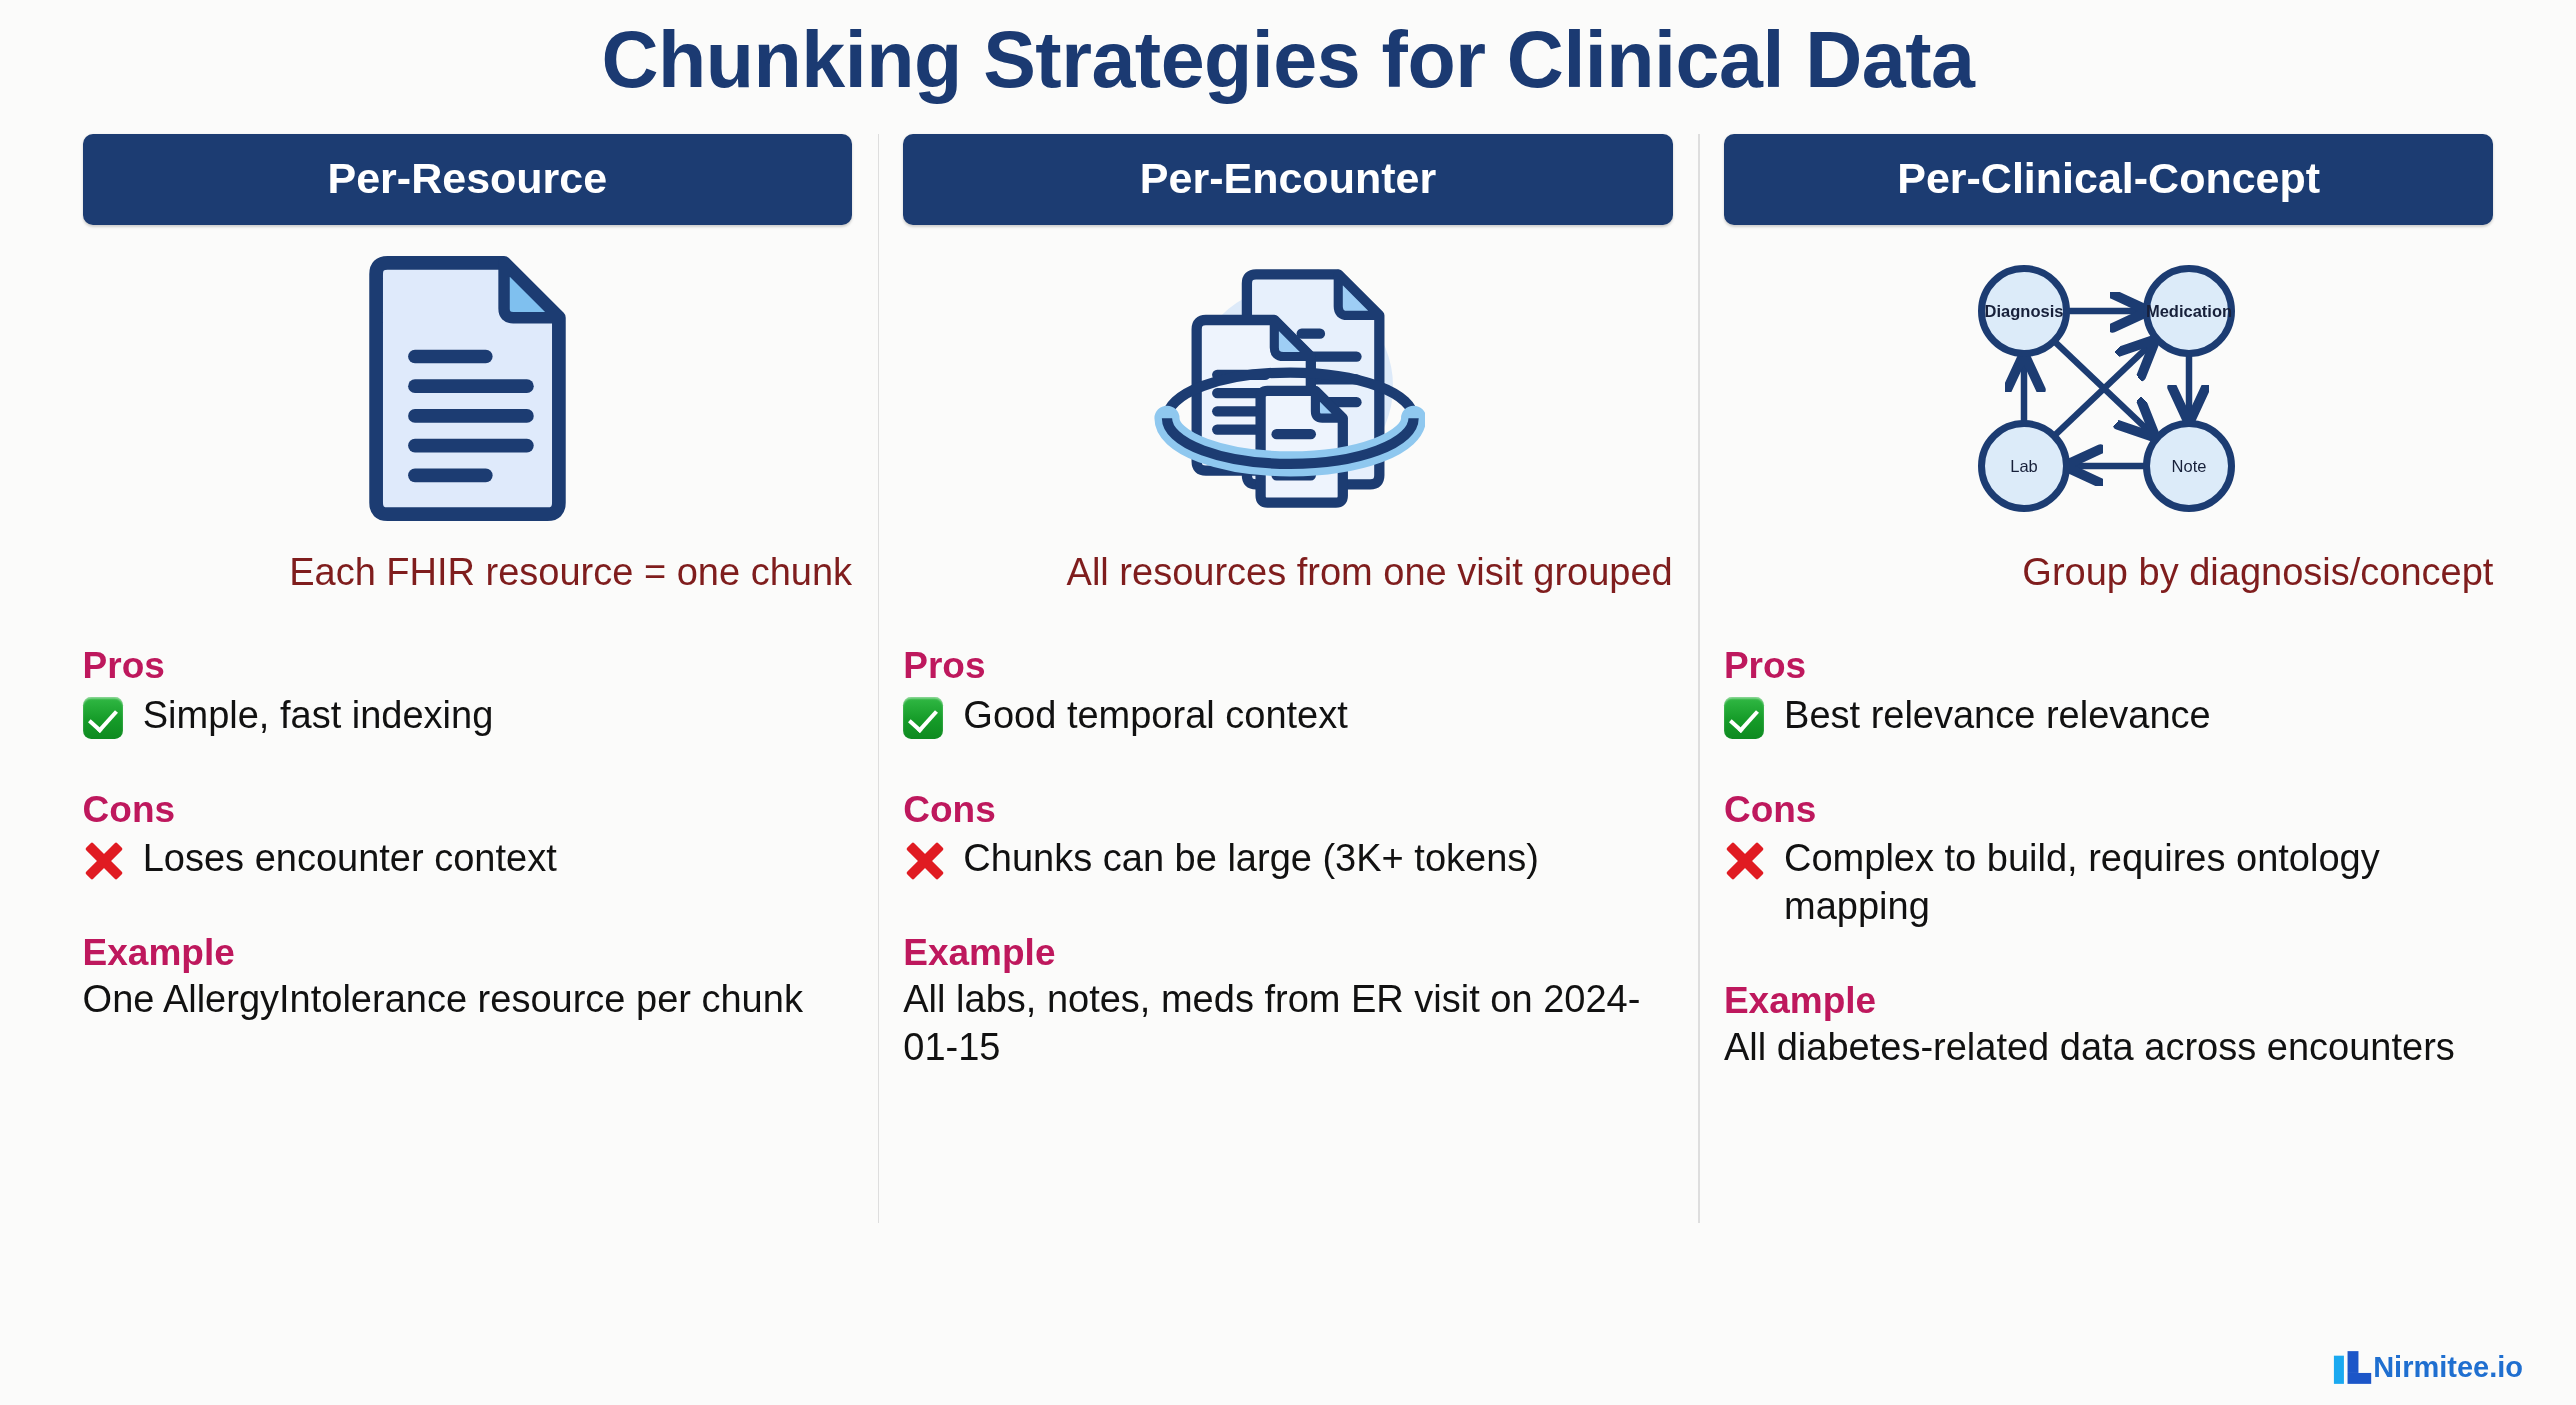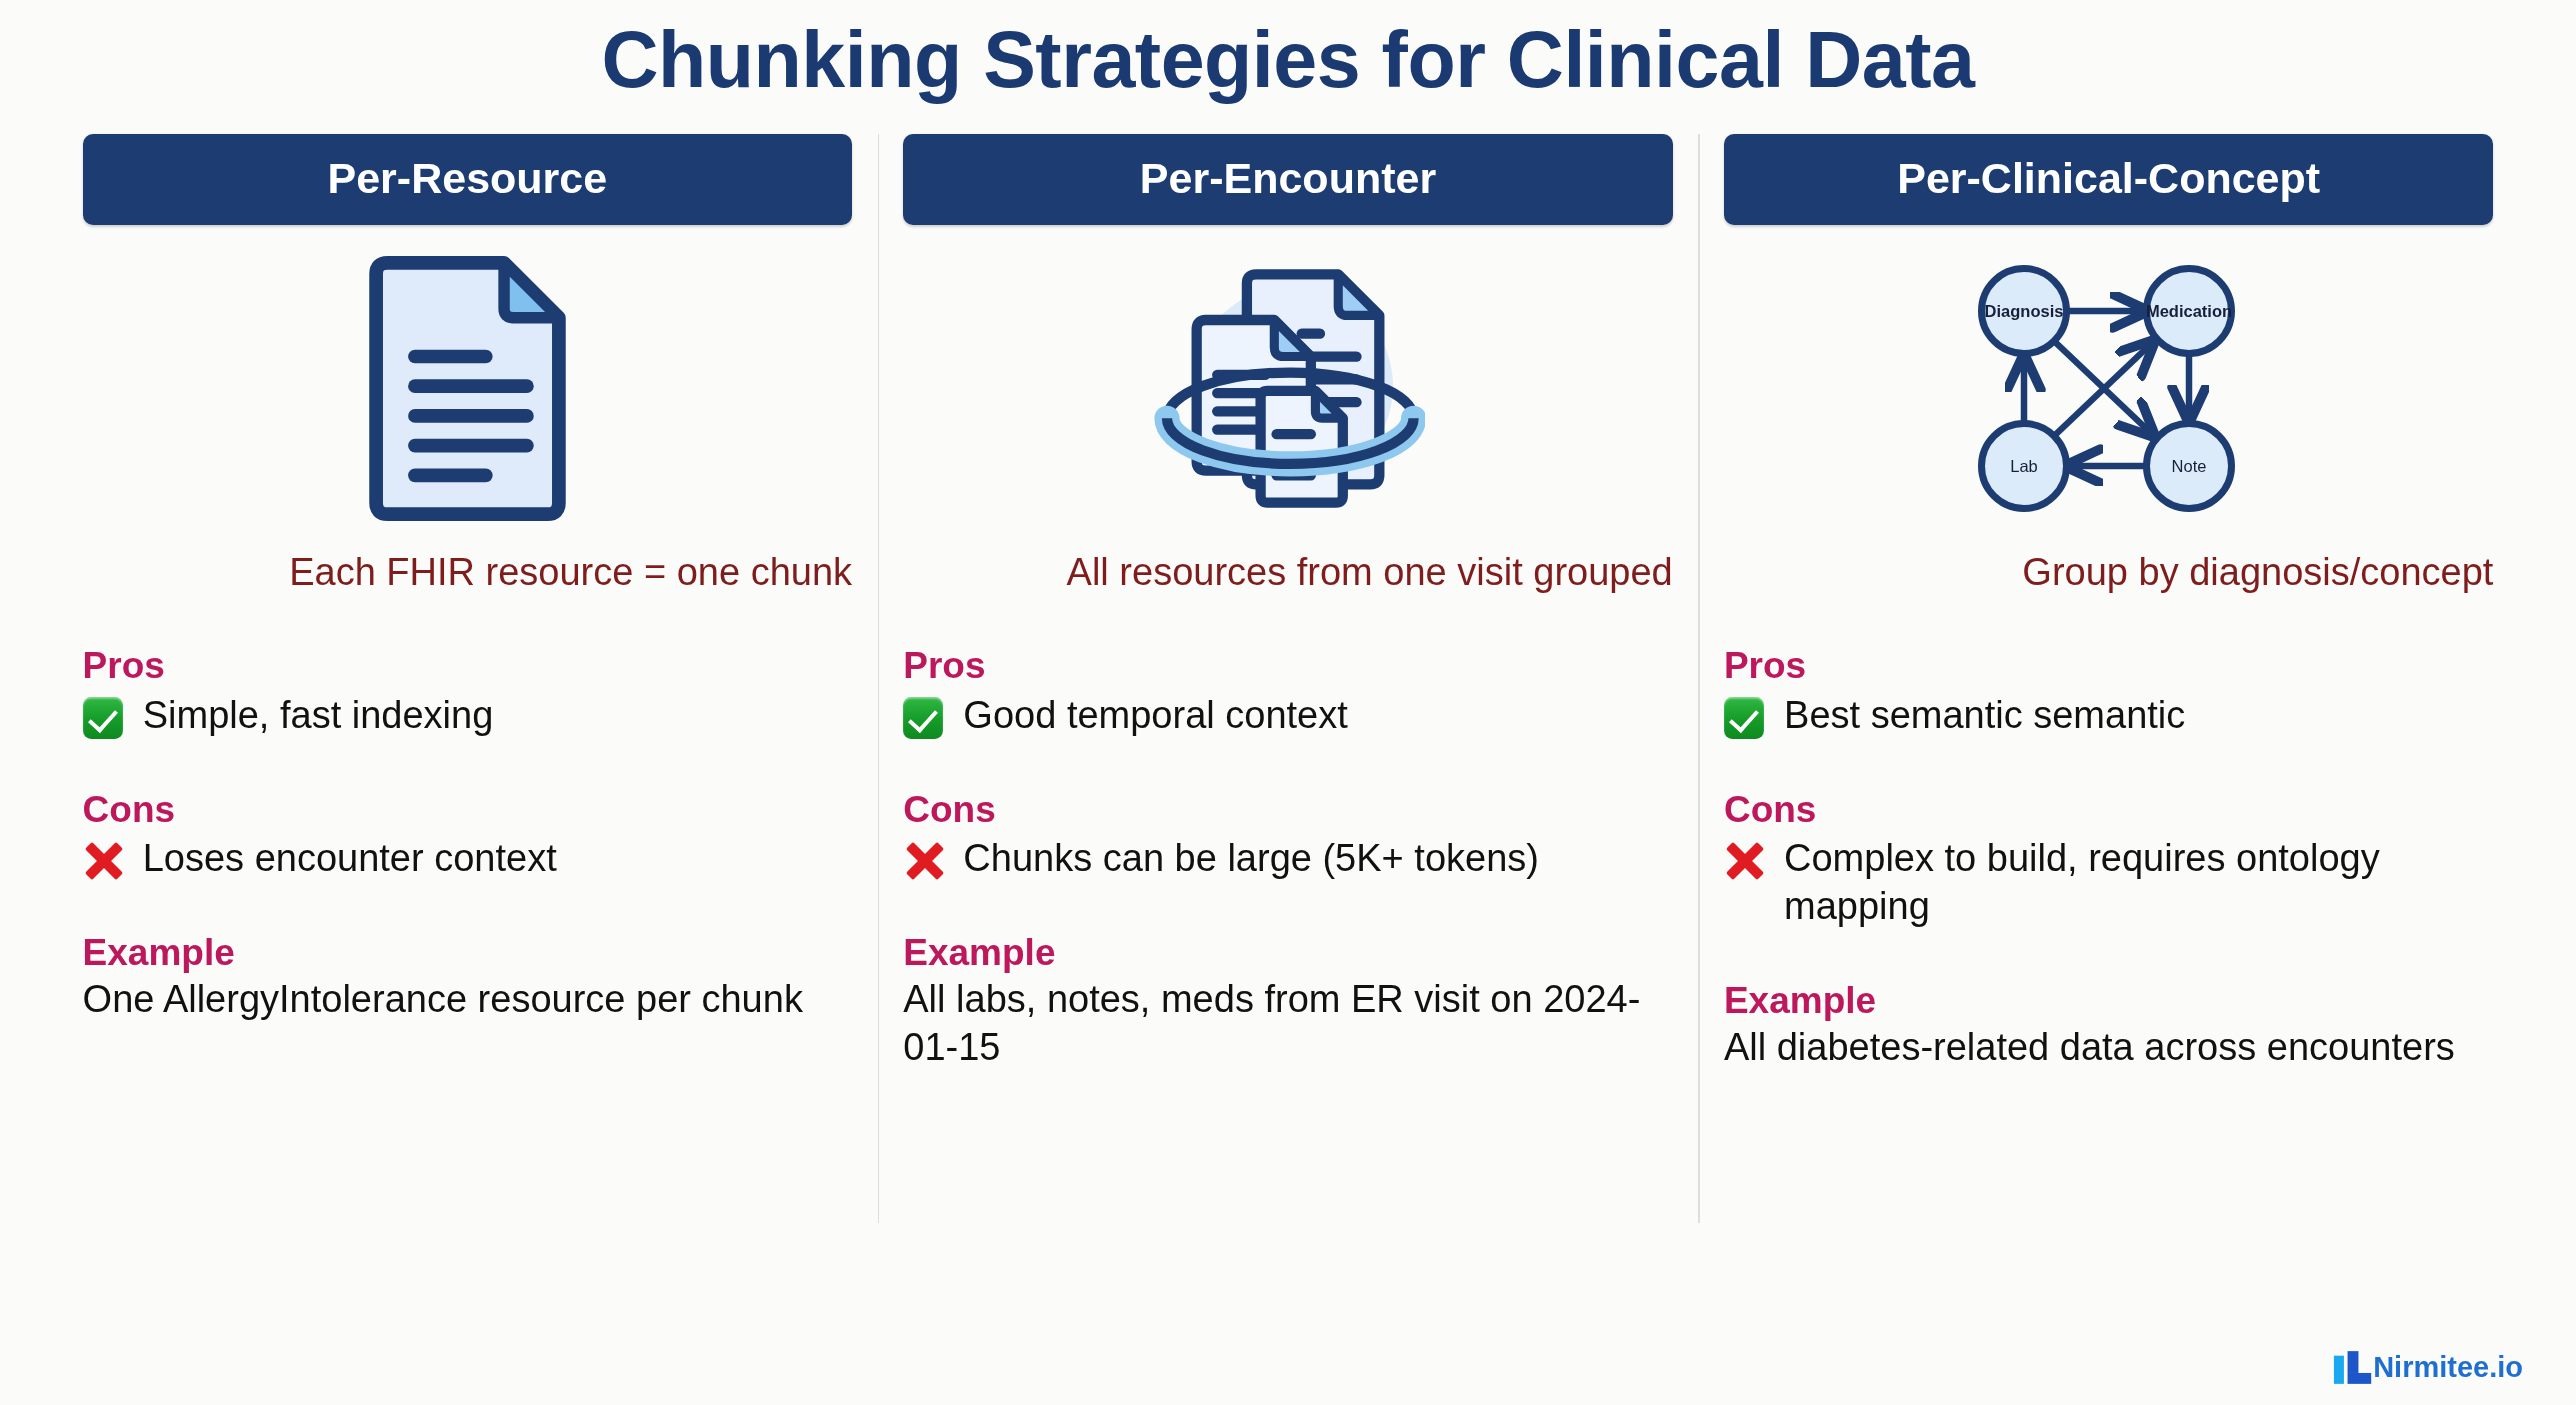--- a/index.html
+++ b/index.html
@@ -275,21 +275,21 @@
         <span class="bullet-text">Good temporal context</span>
       </div>
     </div>
 
     <div class="section">
       <div class="section-title">Cons</div>
       <div class="bullet-row">
         <span class="bullet-icon">
             <span class="cross-mark"></span>
           </span>
-        <span class="bullet-text">Chunks can be large (5K+ tokens)</span>
+        <span class="bullet-text">Chunks can be large (3K+ tokens)</span>
       </div>
     </div>
 
     <div class="section">
       <div class="section-title">Example</div>
       <div class="example-body">All labs, notes, meds from ER visit on 2024-01-15</div>
     </div>
   </div>
 
   <div class="column">
@@ -333,21 +333,21 @@
     </div>
 
     <div class="caption">Group by diagnosis/concept</div>
 
     <div class="section">
       <div class="section-title">Pros</div>
       <div class="bullet-row">
         <span class="bullet-icon">
             <span class="check-badge"></span>
           </span>
-        <span class="bullet-text">Best semantic semantic</span>
+        <span class="bullet-text">Best relevance relevance</span>
       </div>
     </div>
 
     <div class="section">
       <div class="section-title">Cons</div>
       <div class="bullet-row">
         <span class="bullet-icon">
             <span class="cross-mark"></span>
           </span>
         <span class="bullet-text">Complex to build, requires ontology mapping</span>

